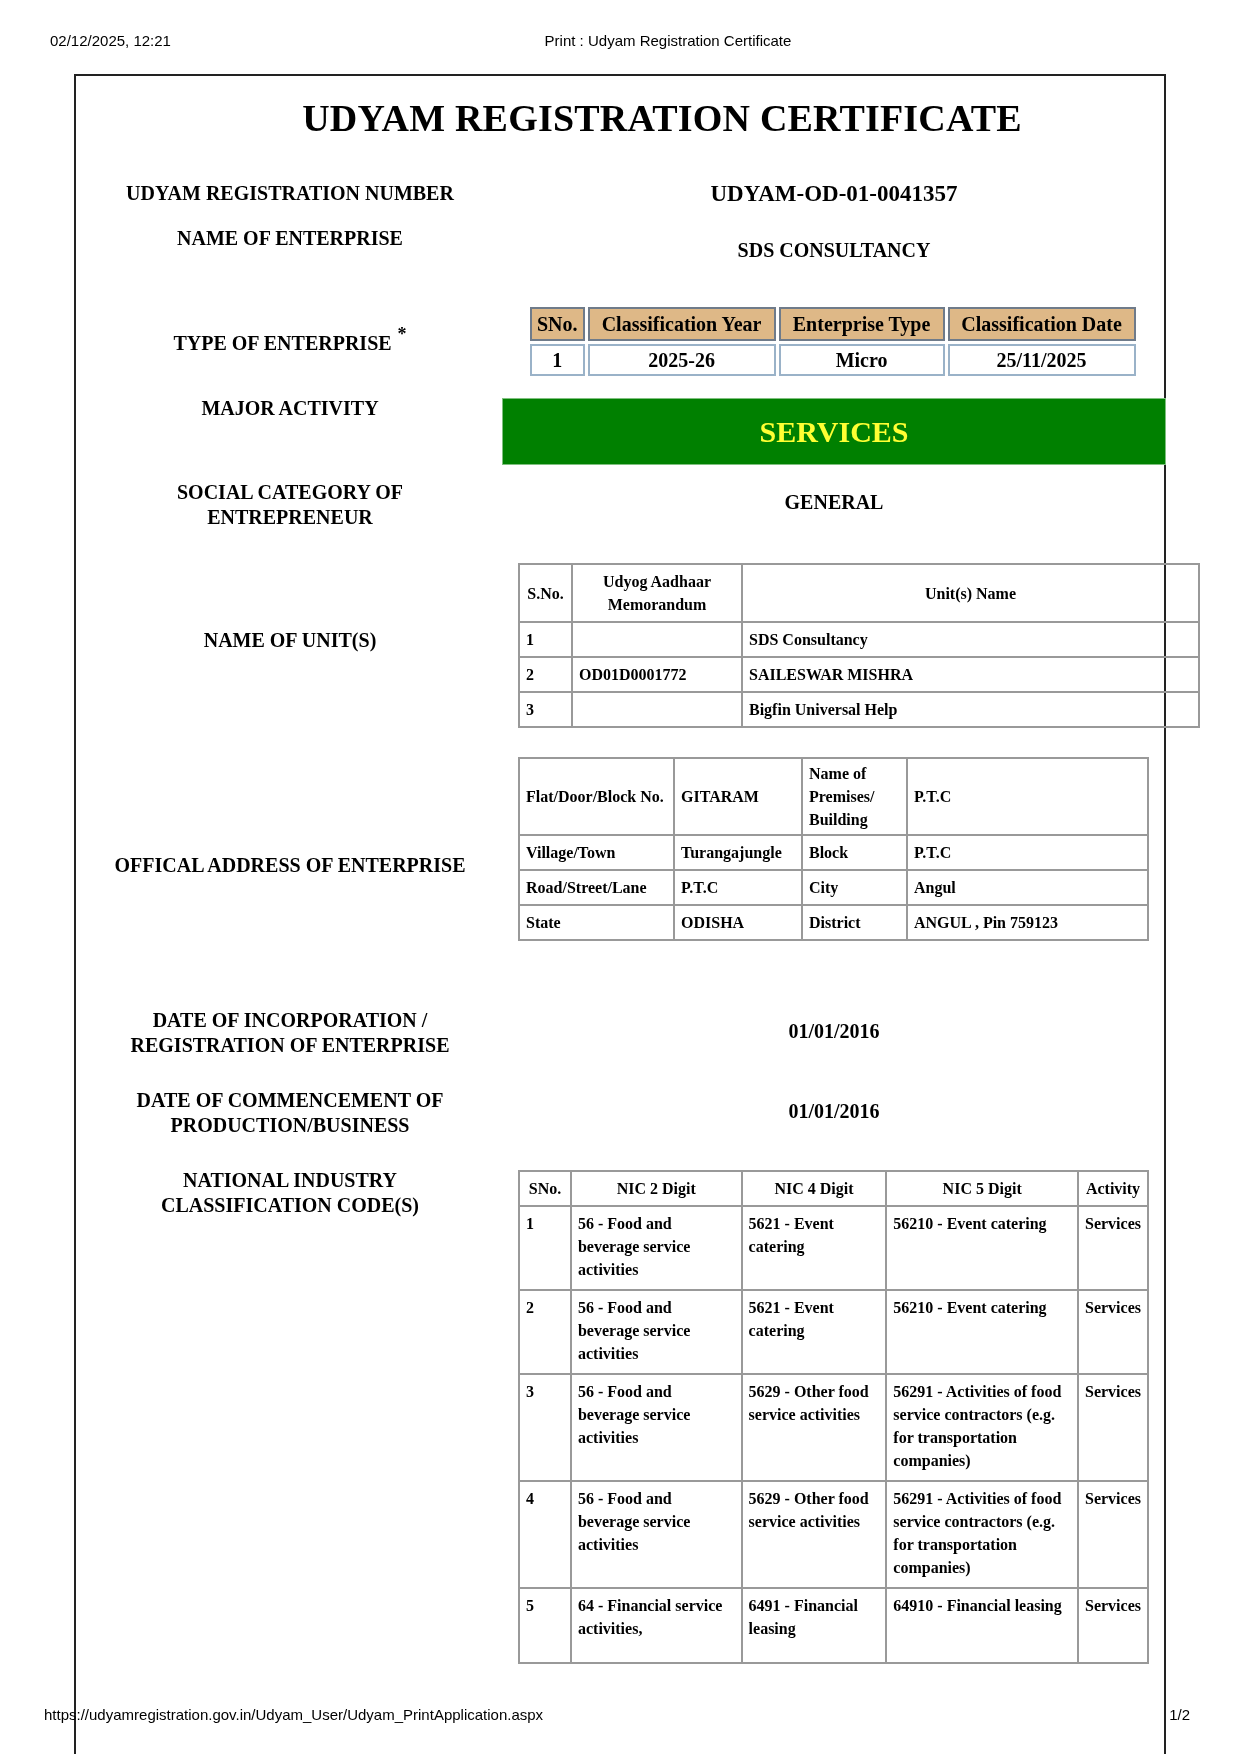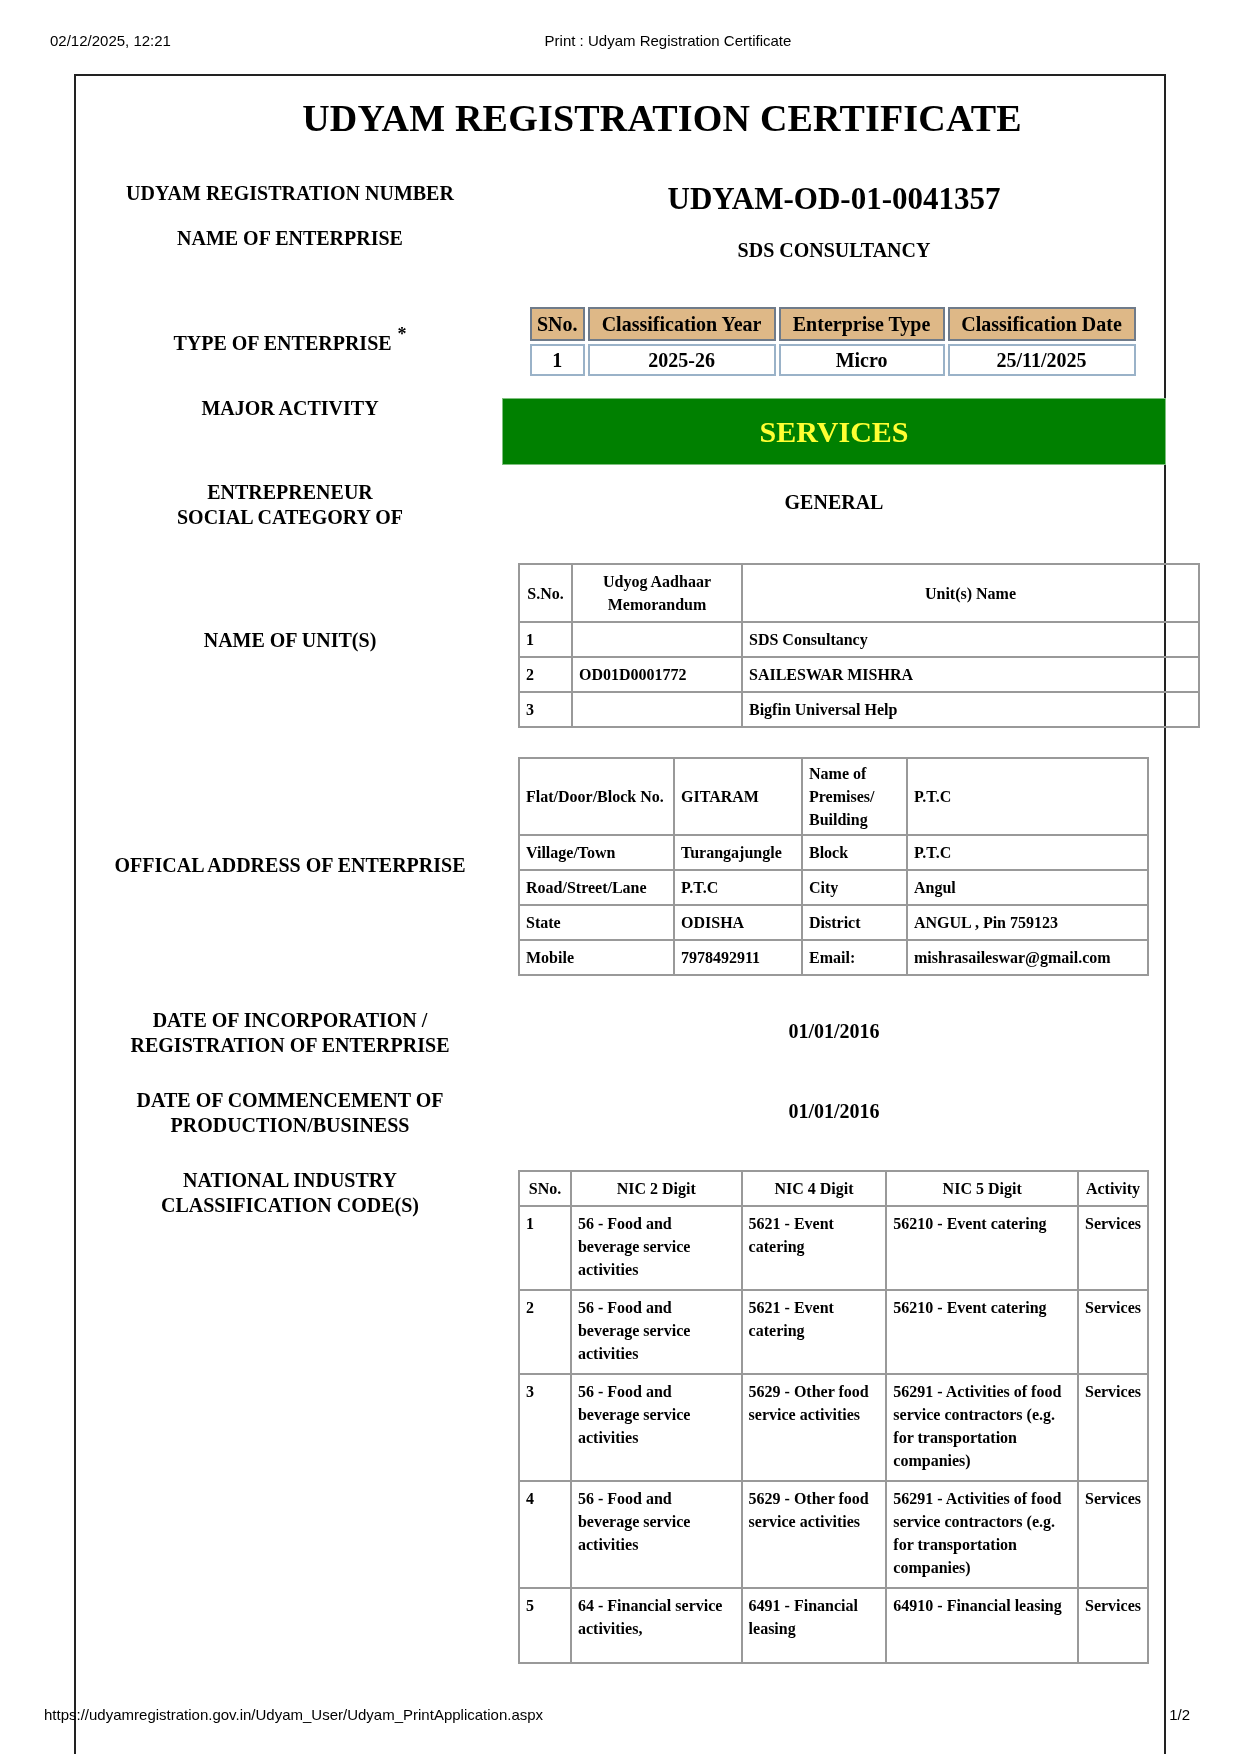--- a/index.html
+++ b/index.html
@@ -12,21 +12,21 @@
   .pf-left { position: absolute; left: 44px; }
   .pf-right { position: absolute; right: 50px; }
 
   .frame { position: absolute; left: 74px; top: 74px; width: 1092px; height: 1700px; border: 2px solid #222; border-bottom: none; box-sizing: border-box; }
 
   .title { position: absolute; left: 74px; width: 1176px; top: 96px; text-align: center; font-size: 38px; font-weight: bold; letter-spacing: 0.2px; }
 
   .lbl { position: absolute; left: 80px; width: 420px; text-align: center; font-weight: bold; font-size: 20px; line-height: 25px; }
   .val { position: absolute; left: 502px; width: 664px; text-align: center; font-weight: bold; font-size: 20px; }
 
-  .reg-no { font-size: 31px; }
+  .reg-no { font-size: 23px; }
 
   table { border-collapse: separate; font-family: "Liberation Serif", serif; font-weight: bold; color: #000; }
   .type-table { position: absolute; left: 527px; top: 304px; border-spacing: 3px; }
   .type-table th { background: #deb887; border: 2px solid #6f7b8a; font-size: 20px; padding: 2px 5px; height: 26px; white-space: nowrap; }
   .type-table td { border: 2px solid #9ab2c8; font-size: 20px; padding: 1px 5px; height: 26px; text-align: center; }
   .type-table td.c0 { width: 38px; }
   .type-table td.c1 { width: 174px; }
   .type-table td.c2 { width: 152px; }
   .type-table td.c3 { width: 174px; }
 
@@ -87,22 +87,22 @@
       <td class="c2">Micro</td>
       <td class="c3">25/11/2025</td>
     </tr>
   </tbody>
 </table>
 
 <div class="lbl" style="top:396px;">MAJOR ACTIVITY</div>
 <div class="activity-bar" style="background: rgb(0, 128, 0); color: rgb(255, 255, 51);">SERVICES</div>
 
 <div class="lbl" style="top:480px;">
+  <div>SOCIAL CATEGORY OF</div>
   <div>ENTREPRENEUR</div>
-  <div>SOCIAL CATEGORY OF</div>
 </div>
 <div class="val" style="top:491px;">GENERAL</div>
 
 <div class="lbl" style="top:628px;">NAME OF UNIT(S)</div>
 <table class="grid units-table">
   <colgroup>
       <col style="width:53px">
       <col style="width:170px">
       <col>
     </colgroup>
@@ -157,26 +157,20 @@
       <td>Road/Street/Lane</td>
       <td>P.T.C</td>
       <td>City</td>
       <td>Angul</td>
     </tr>
     <tr>
       <td>State</td>
       <td>ODISHA</td>
       <td>District</td>
       <td>ANGUL , Pin 759123</td>
-    </tr>
-    <tr>
-      <td>Mobile</td>
-      <td>7978492911</td>
-      <td>Email:</td>
-      <td>mishrasaileswar@gmail.com</td>
     </tr>
   </tbody>
 </table>
 
 <div class="lbl" style="top:1008px;">
   <div>DATE OF INCORPORATION /</div>
   <div>REGISTRATION OF ENTERPRISE</div>
 </div>
 <div class="val" style="top:1020px;">01/01/2016</div>
 

